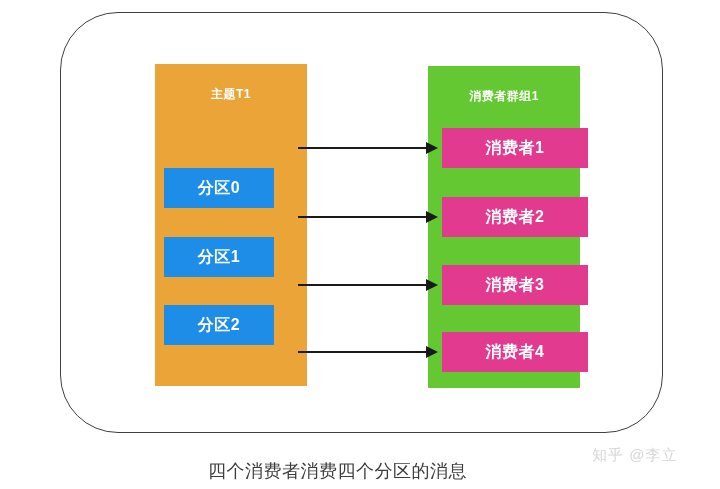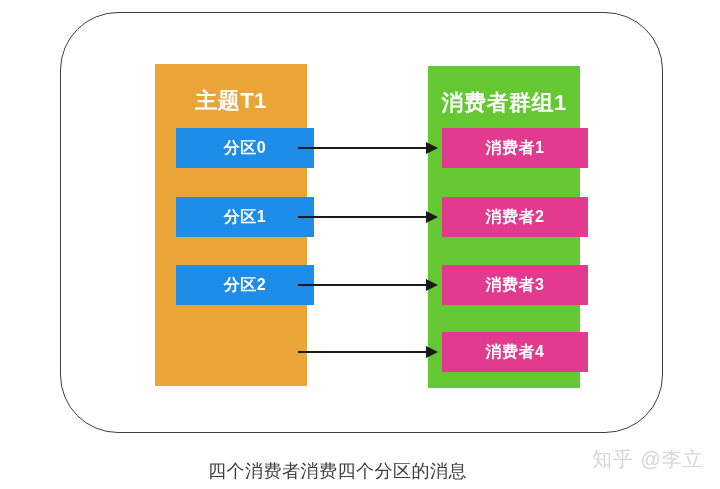--- a/index.html
+++ b/index.html
@@ -40,39 +40,40 @@
     left: 428px;
     top: 66px;
     width: 152px;
     height: 322px;
     background: var(--group-bg, #64C832);
   }
   .col-title {
     padding-top: 22px;
     text-align: center;
     color: var(--label-text, #ffffff);
-    font-size: 22px;
+    font-size: 12px;
     font-weight: bold;
     letter-spacing: 0.5px;
   }
   .node {
     position: absolute;
     height: 40px;
     display: flex;
     align-items: center;
     justify-content: center;
     color: var(--label-text, #ffffff);
     font-size: 16px;
     font-weight: bold;
     letter-spacing: 0.5px;
   }
   .partition {
-    left: 176px;
-    width: 138px;
+    left: 164px;
+    width: 110px;
     background: var(--partition-bg, #1E8DE8);
+    margin-top: 40px;
   }
   .consumer {
     left: 442px;
     width: 146px;
     background: var(--consumer-bg, #E23A8E);
   }
   .row-0 { top: 128px; }
   .row-1 { top: 197px; }
   .row-2 { top: 265px; }
   .row-3 { top: 332px; }
@@ -105,21 +106,21 @@
     width: 555px;
     text-align: center;
     font-size: 18px;
     color: var(--caption-text, #3c3c3c);
     letter-spacing: 0.5px;
   }
   .watermark {
     position: absolute;
     left: 592px;
     top: 446px;
-    font-size: 20px;
+    font-size: 15px;
     color: var(--watermark-text, #d6d6d6);
     letter-spacing: 1px;
     white-space: nowrap;
   }
 </style>
 </head>
 <body>
 
 <div class="canvas">
 

